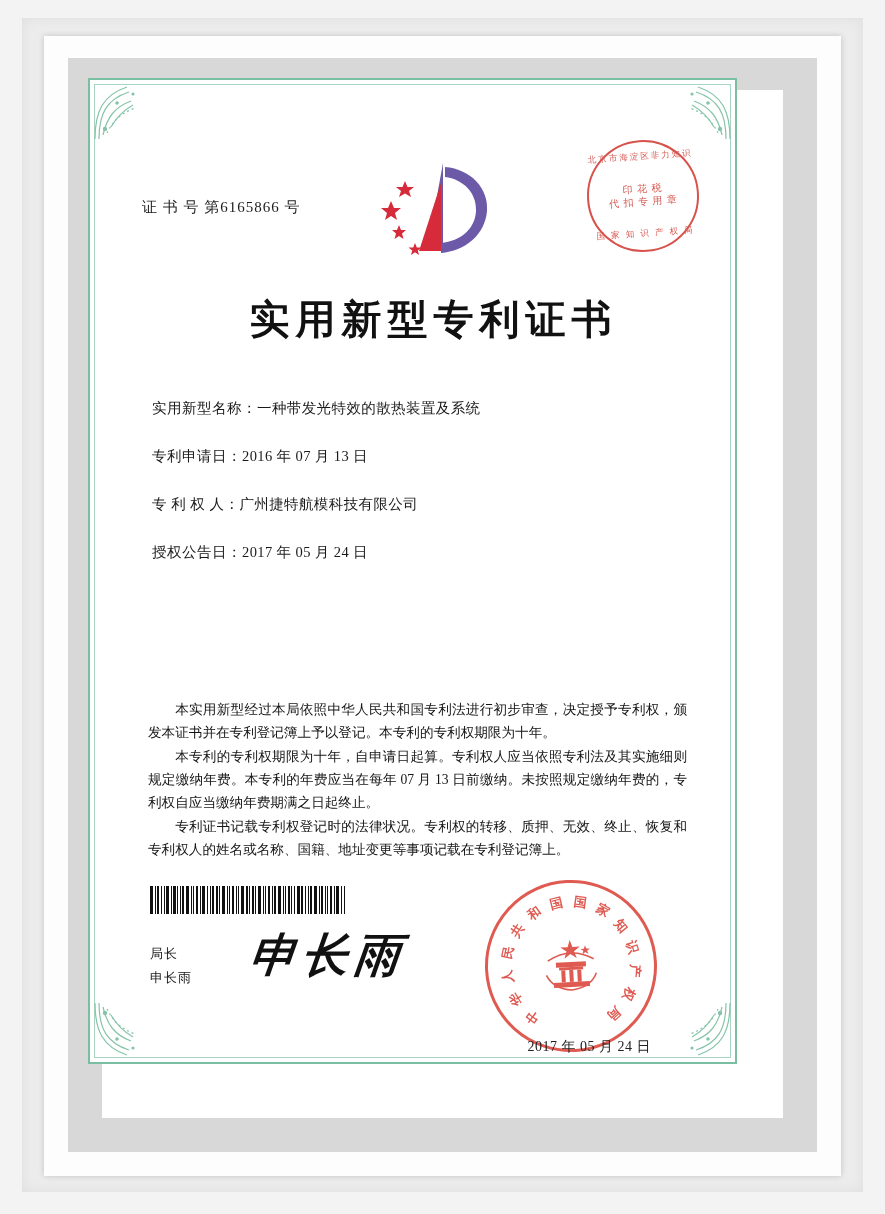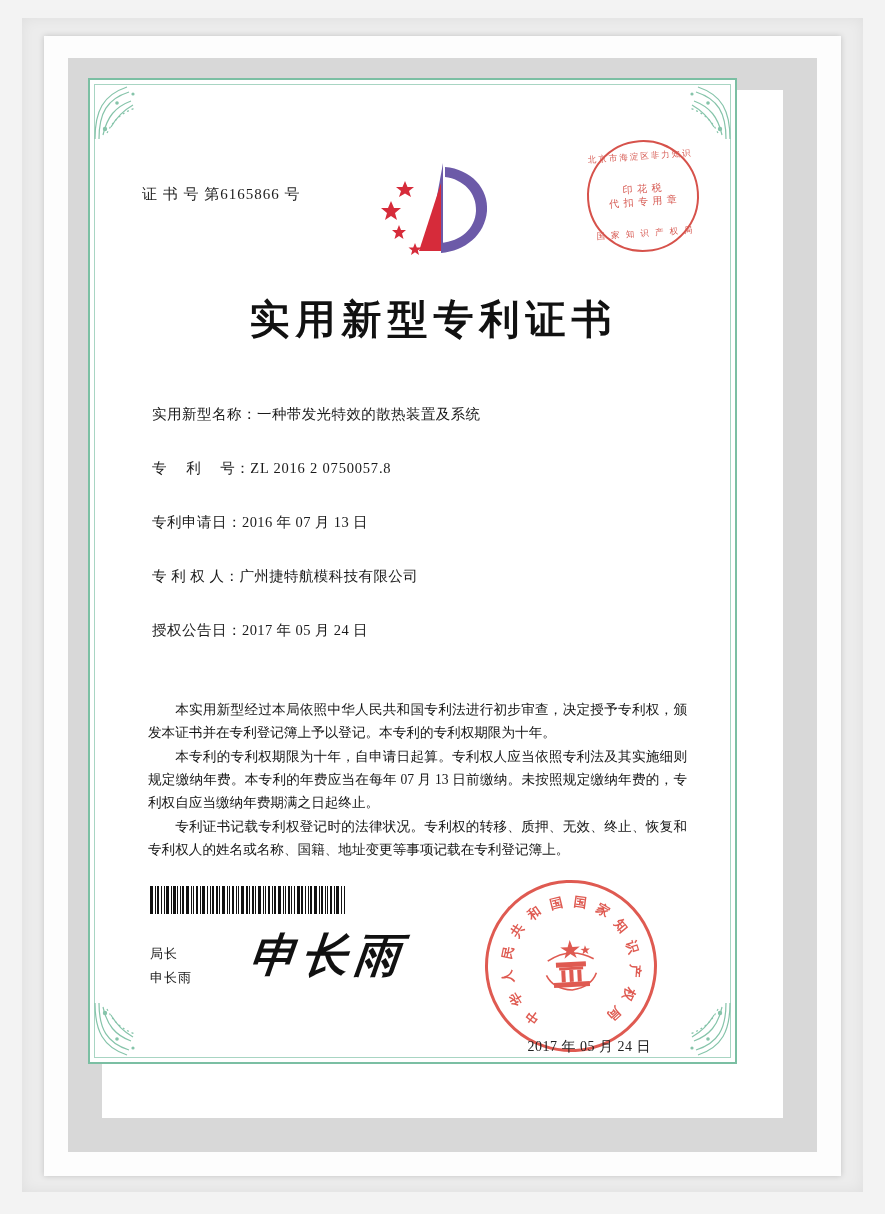--- a/index.html
+++ b/index.html
@@ -70,21 +70,21 @@
   }
   .corner svg { display: block; }
   .corner.tl { left: 3px;  top: 3px; }
   .corner.tr { right: 3px; top: 3px; transform: scaleX(-1); }
   .corner.bl { left: 3px;  bottom: 3px; transform: scaleY(-1); }
   .corner.br { right: 3px; bottom: 3px; transform: scale(-1,-1); }
 
   
   .cert-no {
     position: absolute;
-    left: 52px; top: 105px;
+    left: 52px; top: 118px;
     font-size: 15px;
     letter-spacing: 1px;
     color: #1d1d1d;
   }
 
   
   .logo {
     position: absolute;
     left: 285px; top: 75px;
     width: 126px; height: 110px;
@@ -145,21 +145,20 @@
     display: flex;
     align-items: baseline;
     font-size: 14.5px;
     line-height: 20px;
     margin-bottom: 28px;
     color: #1a1a1a;
   }
   .f-label {
     white-space: pre;
     letter-spacing: .5px;
-    margin-top: 6px;
   }
   .f-value {
     letter-spacing: .4px;
   }
   .f-value.mono {
     font-family: "Liberation Serif", serif;
     letter-spacing: .8px;
   }
 
   
@@ -357,24 +356,20 @@
         </div>
         <div class="arc-bottom">国 家 知 识 产 权 局</div>
       </div>
 
       <div class="title">实用新型专利证书</div>
 
       <div class="fields">
         <div class="f-row">
           <span class="f-label">实用新型名称：</span>
           <span class="f-value">一种带发光特效的散热装置及系统</span>
-        </div>
-        <div class="f-row">
-          <span class="f-label">专　 利　 号：</span>
-          <span class="f-value mono">ZL 2016 2 0750057.8</span>
         </div>
         <div class="f-row">
           <span class="f-label">专利申请日：</span>
           <span class="f-value">2016 年 07 月 13 日</span>
         </div>
         <div class="f-row">
           <span class="f-label">专 利 权 人：</span>
           <span class="f-value">广州捷特航模科技有限公司</span>
         </div>
         <div class="f-row">

